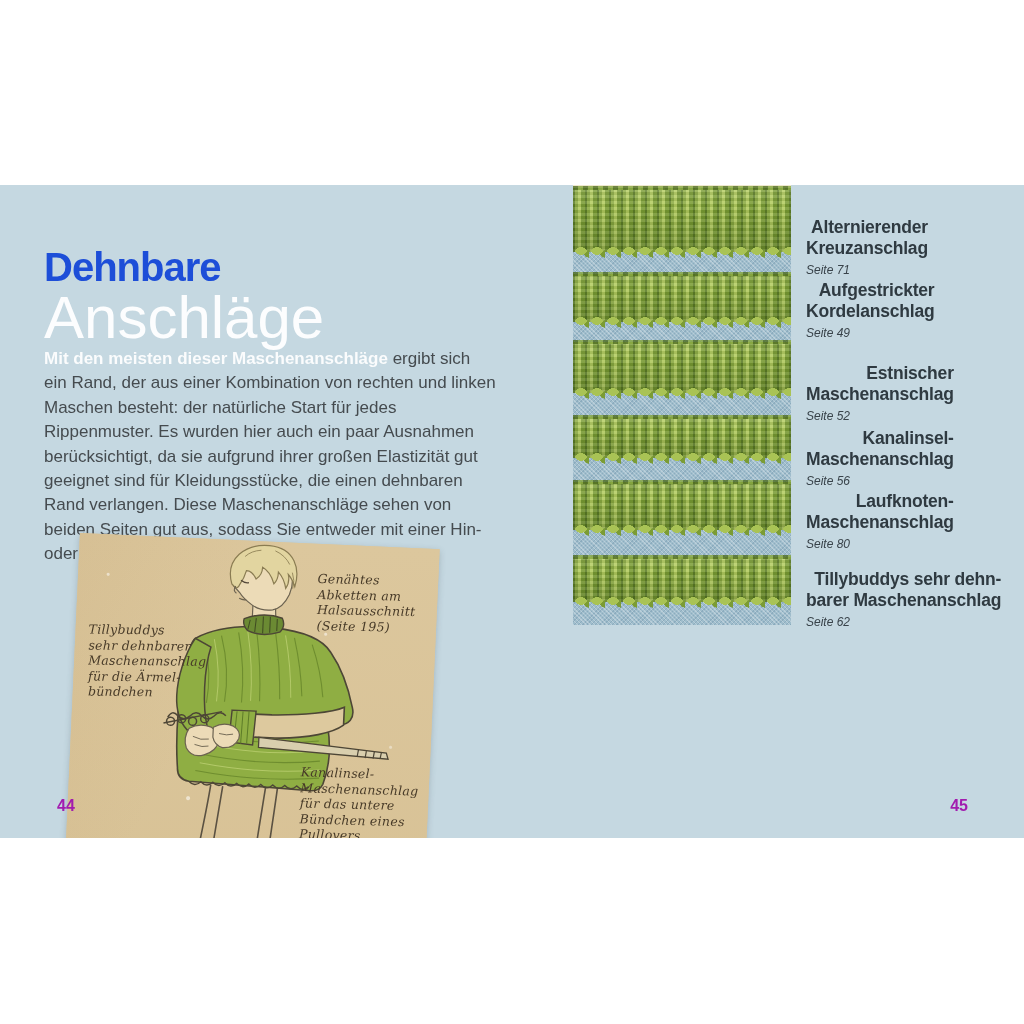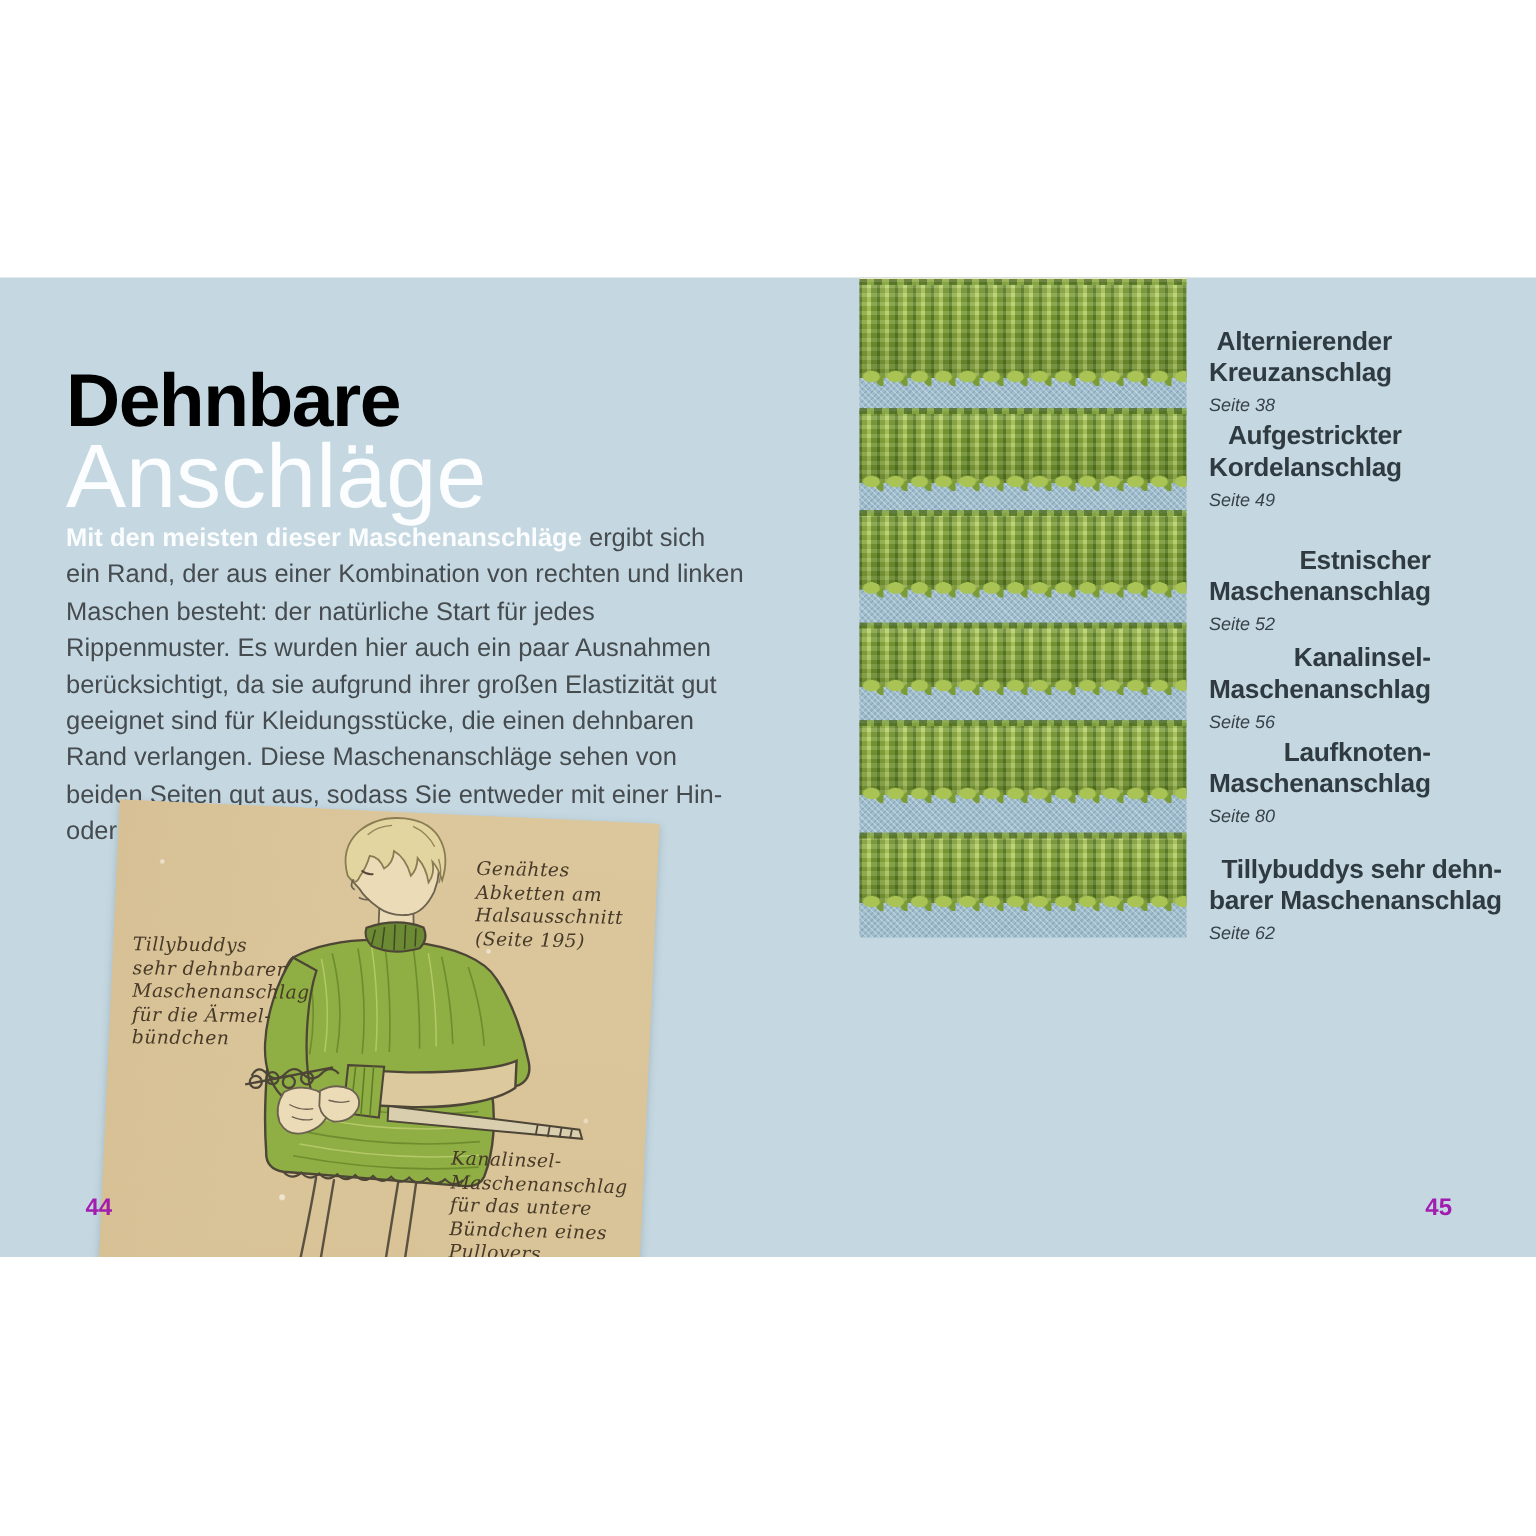--- a/index.html
+++ b/index.html
@@ -2,21 +2,21 @@
 <html><head>
 <meta charset="utf-8">
 <style>
   * { margin:0; padding:0; box-sizing:border-box; }
   body { width:1024px; height:1024px; background:#ffffff; font-family:"Liberation Sans", sans-serif; position:relative; overflow:hidden; }
 
   .spread { position:absolute; left:0; top:185px; width:1024px; height:653px; background:#c5d8e1; overflow:hidden; }
 
   
   .title-block { position:absolute; left:44px; top:56px; }
-  .title-bold { font-size:50px; font-weight:700; letter-spacing:-1px; color:#000000; line-height:52px; }
+  .title-bold { font-size:40px; font-weight:700; letter-spacing:-1px; color:#1d4ed8; line-height:52px; }
   .title-light { font-size:60px; font-weight:400; letter-spacing:0px; color:rgba(255,255,255,0.95); line-height:46px; margin-top:2px; }
 
   .intro { position:absolute; left:44px; top:162px; width:452px; font-size:17px; line-height:24.4px; color:#454b4f; }
   .intro .lead { font-weight:700; color:rgba(255,255,255,0.92); }
 
   
   .paper { position:absolute; left:80px; top:348px; width:360px; height:345px;
            background:#dcc79d;
            background-image: radial-gradient(circle at 30px 40px, rgba(255,255,255,.5) 1px, transparent 2px),
                              radial-gradient(circle at 250px 90px, rgba(255,255,255,.5) 1px, transparent 2px),
@@ -195,21 +195,21 @@
     <div class="band" style="top:154px;height:51px;"></div>
     <div class="band" style="top:229px;height:41px;"></div>
     <div class="band" style="top:294px;height:48px;"></div>
     <div class="band" style="top:369px;height:45px;"></div>
   </div>
 
   <div class="toc">
     <div class="toc-entry" style="top:32px;">
       <div class="toc-title">Alternierender
 Kreuzanschlag</div>
-      <div class="toc-page">Seite 38</div>
+      <div class="toc-page">Seite 71</div>
     </div>
     <div class="toc-entry" style="top:95px;">
       <div class="toc-title">Aufgestrickter
 Kordelanschlag</div>
       <div class="toc-page">Seite 49</div>
     </div>
     <div class="toc-entry" style="top:178px;">
       <div class="toc-title">Estnischer
 Maschenanschlag</div>
       <div class="toc-page">Seite 52</div>

